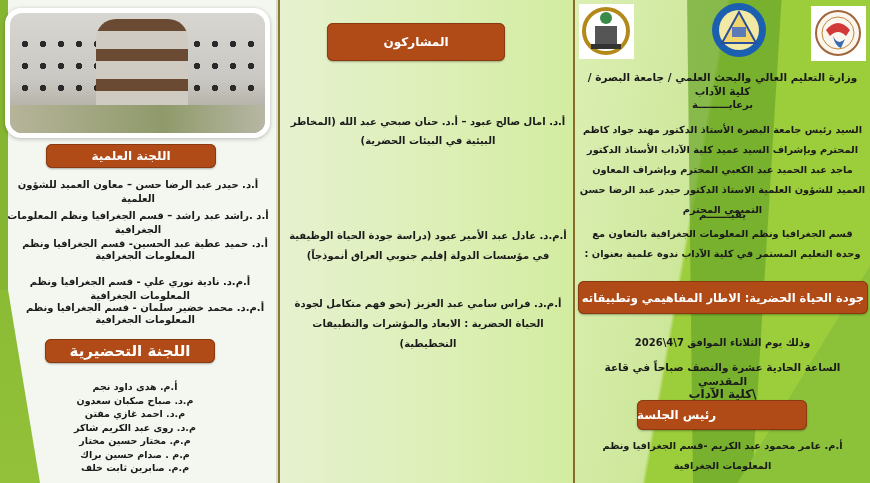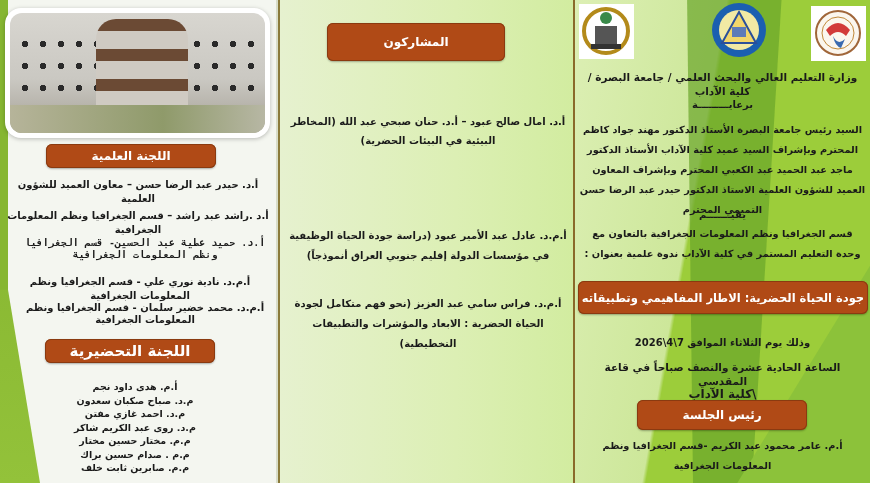--- a/index.html
+++ b/index.html
@@ -96,21 +96,21 @@
       <div class="ground"></div>
     </div>
   </div>
 
   <div class="head-btn" style="left:46px;top:144px;width:170px;height:24px;font-size:12px;">
     <span>اللجنة العلمية</span>
   </div>
 
   <div class="txt" style="left:4px;top:178px;width:268px;font-size:10px;">أ.د. حيدر عبد الرضا حسن – معاون العميد للشؤون العلمية</div>
   <div class="txt" style="left:4px;top:209px;width:268px;font-size:10px;">أ.د .راشد عبد راشد – قسم الجغرافيا ونظم المعلومات الجغرافية</div>
-  <div class="txt" style="left:20px;top:238px;width:250px;font-size:10px;line-height:1.15;font-family:Liberation Mono, monospace;">أ.د. حميد عطية عبد الحسين- قسم الجغرافيا ونظم المعلومات الجغرافية</div>
+  <div class="txt" style="left:20px;top:238px;width:250px;font-size:10px;line-height:1.15;">أ.د. حميد عطية عبد الحسين- قسم الجغرافيا ونظم المعلومات الجغرافية</div>
   <div class="txt" style="left:4px;top:275px;width:272px;font-size:10px;">أ.م.د. نادية نوري علي - قسم الجغرافيا ونظم المعلومات الجغرافية</div>
   <div class="txt" style="left:20px;top:302px;width:250px;font-size:10px;line-height:1.15;">أ.م.د. محمد خضير سلمان - قسم الجغرافيا ونظم المعلومات الجغرافية</div>
 
   <div class="head-btn" style="left:45px;top:339px;width:170px;height:24px;font-size:15px;">
     <span>اللجنة التحضيرية</span>
   </div>
 
   <div class="txt" style="left:50px;top:380px;width:170px;font-size:9.5px;line-height:13.5px;">
     <div>أ.م. هدى داود نجم</div>
     <div>م.د. صباح صكبان سعدون</div>
@@ -169,18 +169,18 @@
   <div class="txt" style="left:4px;top:224px;width:287px;font-size:9.8px;line-height:2.05;">قسم الجغرافيا ونظم المعلومات الجغرافية بالتعاون مع وحدة التعليم المستمر في كلية الآداب ندوة علمية بعنوان :</div>
 
   <div class="head-btn" style="left:3px;top:281px;width:290px;height:33px;font-size:11.5px;text-align:center;">
     <span>جودة الحياة الحضرية: الاطار المفاهيمي وتطبيقاته</span>
   </div>
 
   <div class="txt" style="left:4px;top:336px;width:287px;font-size:10px;">وذلك يوم الثلاثاء الموافق 7\4\2026</div>
   <div class="txt" style="left:4px;top:360px;width:287px;font-size:10.5px;">الساعة الحادية عشرة والنصف صباحاً في قاعة المقدسي</div>
   <div class="txt" style="left:4px;top:386px;width:287px;font-size:12px;">\كلية الآداب</div>
 
-  <div class="head-btn" style="left:62px;top:400px;width:170px;height:30px;font-size:12px;">
+  <div class="head-btn" style="left:62px;top:400px;width:170px;height:30px;font-size:12px;justify-content:flex-end;">
     <span>رئيس الجلسة</span>
   </div>
 
   <div class="txt" style="left:4px;top:436px;width:287px;font-size:9.8px;line-height:2.0;">أ.م. عامر محمود عبد الكريم -قسم الجغرافيا ونظم المعلومات الجغرافية</div>
 </div>
 
 </body></html>

